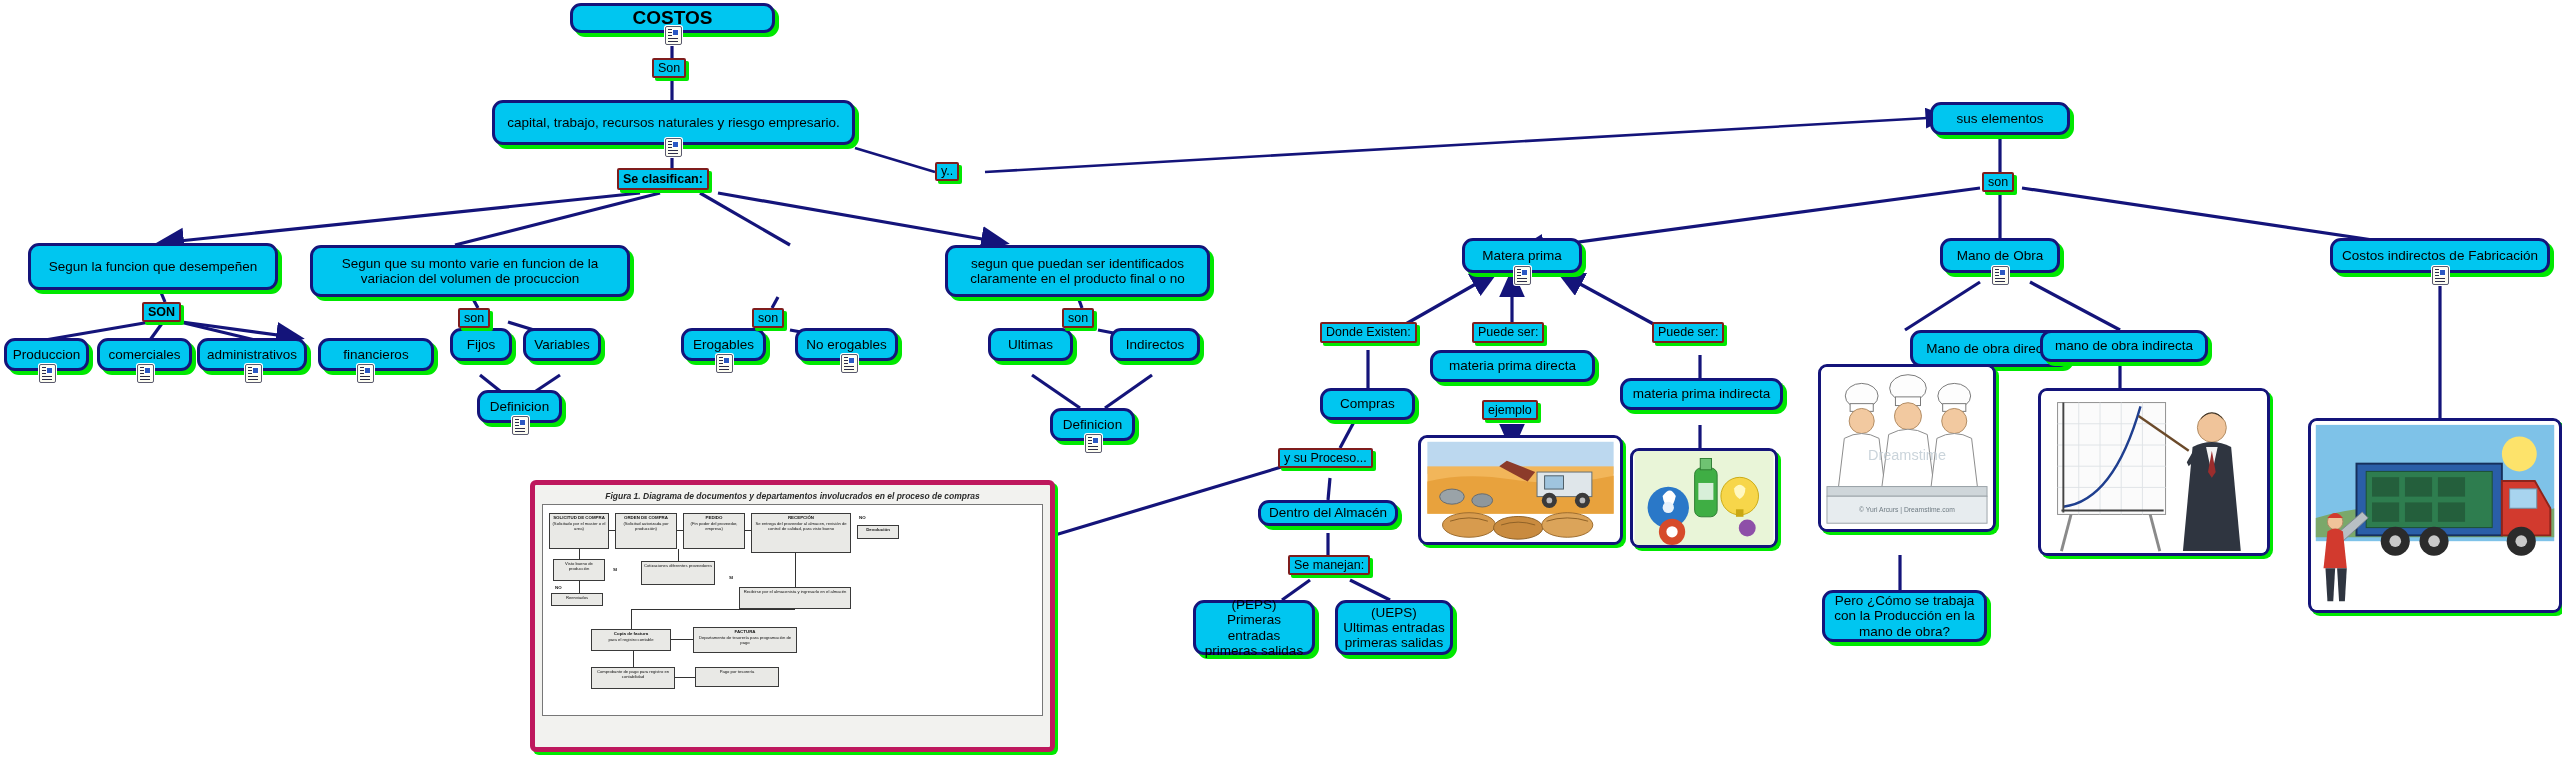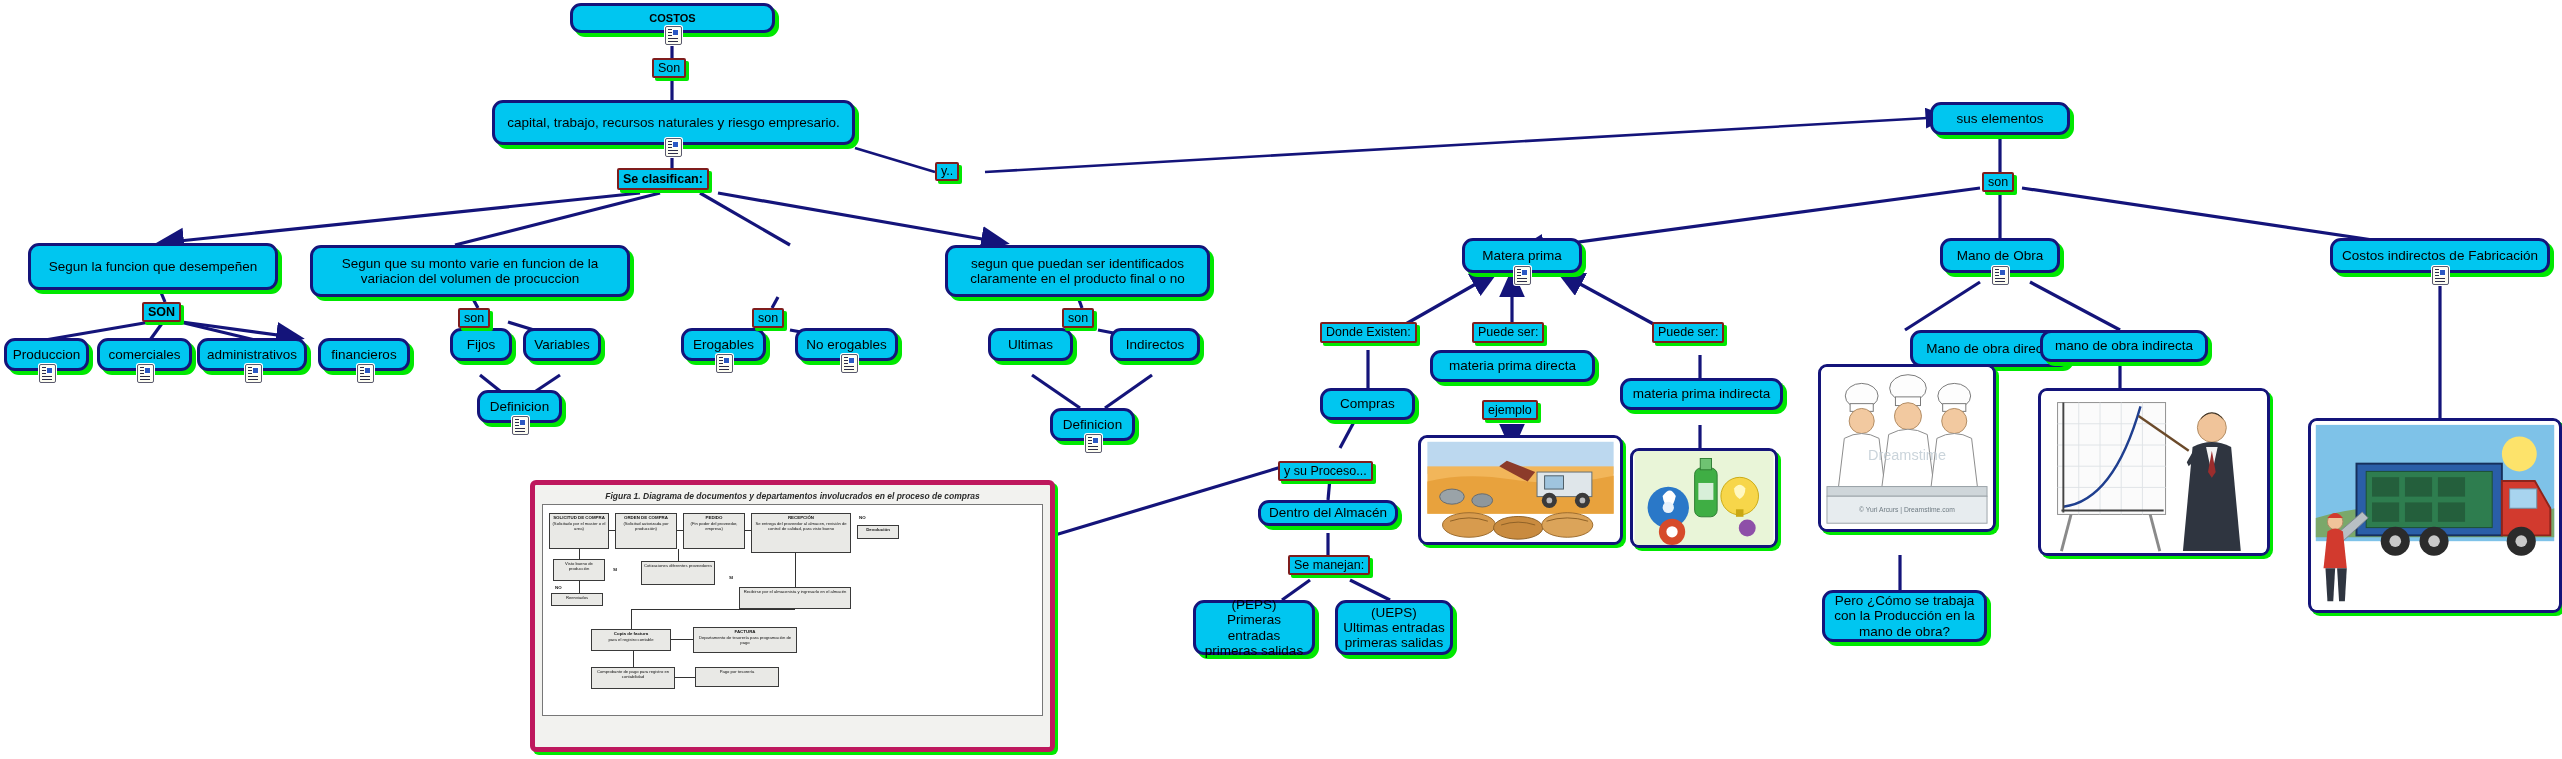--- a/index.html
+++ b/index.html
@@ -18,21 +18,21 @@
     color:#000;
     display:flex;
     align-items:center;
     justify-content:center;
     text-align:center;
     line-height:1.12;
     font-size:13.5px;
     padding:2px 5px;
     z-index:4;
   }
-  .node.root{font-weight:bold;font-size:11px;}
+  .node.root{font-weight:bold;font-size:19px;}
 
   
   .link-label{
     position:absolute;
     box-sizing:border-box;
     background:#00c6f0;
     border:2px solid #7f1d1d;
     border-radius:2px;
     box-shadow:3px 3px 0 0 #00e800;
     color:#000;
@@ -265,21 +265,21 @@
     </div>
 
   <div class="node" style="left:197px;top:338px;width:110px;height:33px;">
     <span>administrativos</span>
   </div>
   <div class="doc-icon" style="left:245px;top:364px;">
       <i></i>
       <b></b>
     </div>
 
-  <div class="node" style="left:318px;top:338px;width:92px;height:33px;">
+  <div class="node" style="left:318px;top:338px;width:116px;height:33px;">
     <span>financieros</span>
   </div>
   <div class="doc-icon" style="left:357px;top:364px;">
       <i></i>
       <b></b>
     </div>
 
   <div class="node" style="left:450px;top:328px;width:62px;height:33px;">
     <span>Fijos</span>
   </div>
@@ -362,21 +362,21 @@
     <span>Puede ser:</span>
   </div>
   <div class="link-label" style="left:1652px;top:322px;height:21px;">
     <span>Puede ser:</span>
   </div>
 
   <div class="node" style="left:1320px;top:388px;width:95px;height:32px;text-align:center;">
     <span>Compras</span>
   </div>
 
-  <div class="link-label" style="left:1278px;top:448px;height:20px;margin-top:13px;">
+  <div class="link-label" style="left:1278px;top:448px;height:20px;">
     <span>y su Proceso...</span>
   </div>
 
   <div class="node" style="left:1258px;top:500px;width:140px;height:26px;">
     <span>Dentro del Almacén</span>
   </div>
 
   <div class="link-label" style="left:1288px;top:555px;height:20px;">
     <span>Se manejan:</span>
   </div>

